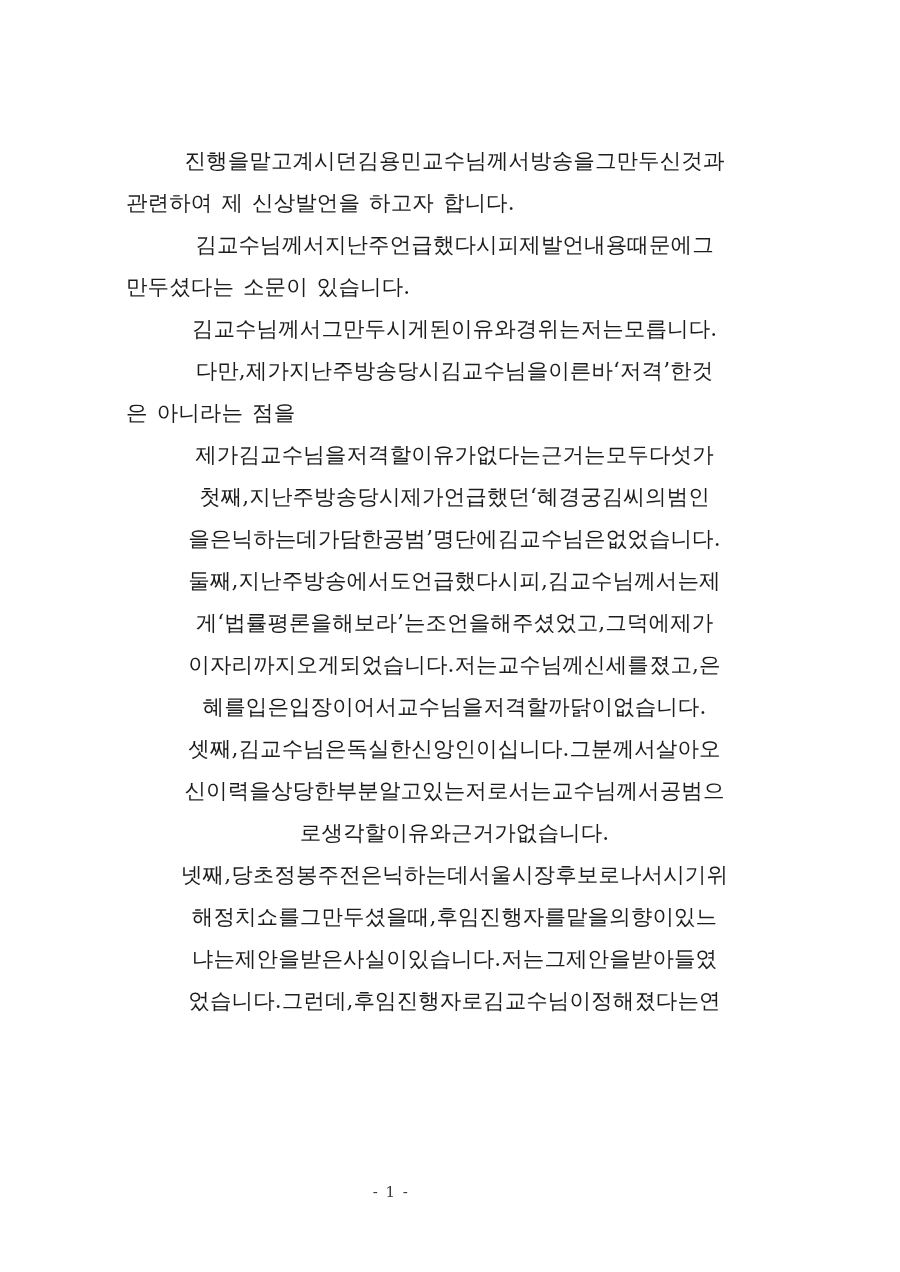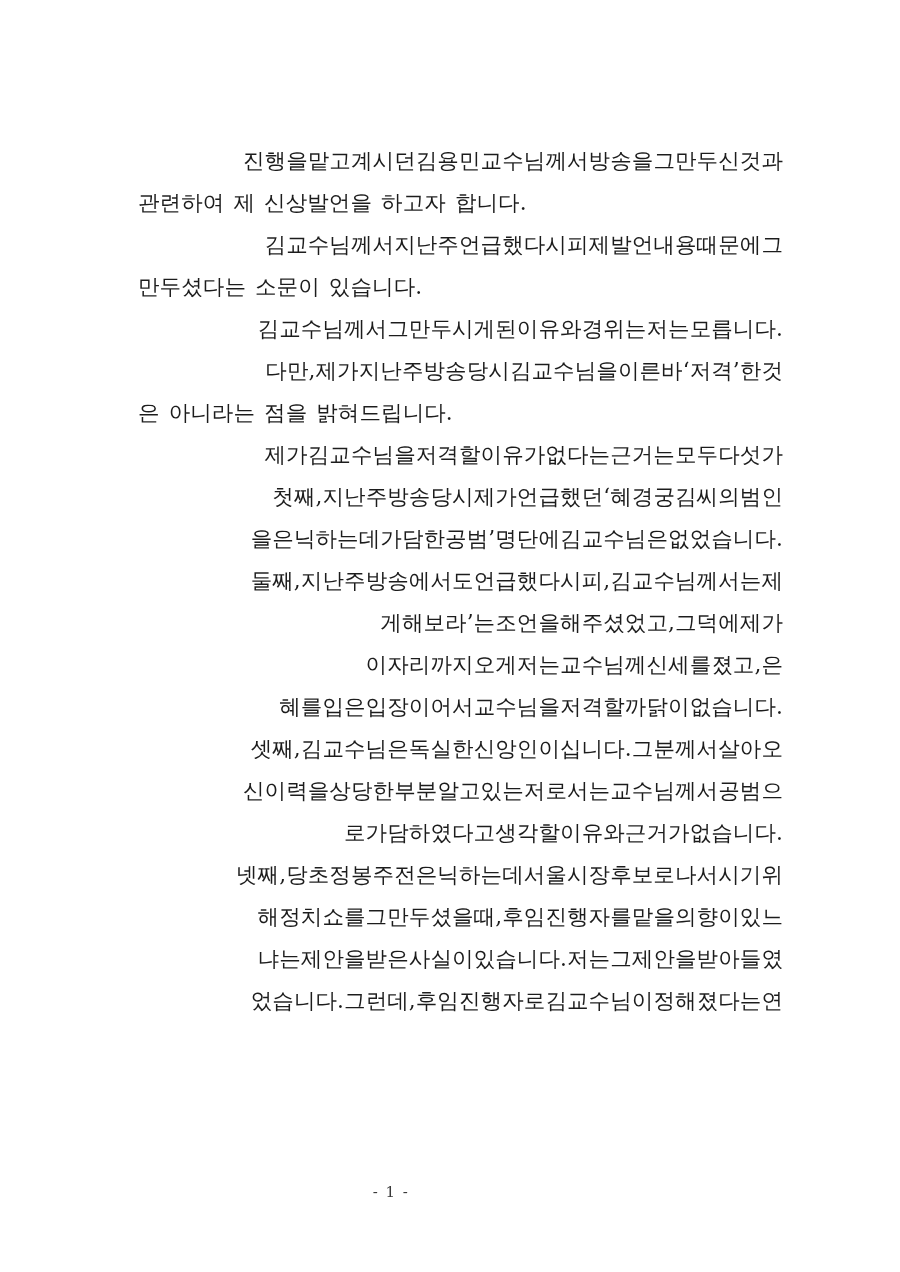--- a/index.html
+++ b/index.html
@@ -21,33 +21,32 @@
   .doc-body {
     position: absolute;
     left: 126px;
     top: 140px;
     width: 657px;
   }
 
   
   .doc-line {
     display: flex;
-    justify-content: flex-end;
+    justify-content: center;
     height: 42px;
     line-height: 42px;
     color: #1c1c1c;
     font-size: 21.5px;
     letter-spacing: 0.1px;
     white-space: nowrap;
   }
 
   
   .doc-line.ragged {
     justify-content: flex-start;
-    margin-left: 12px;
   }
 
   .doc-line > .seg {
     display: inline-block;
   }
 
   
   .doc-line.ragged > .seg + .seg {
     margin-left: 0.42em;
   }
@@ -129,21 +128,20 @@
         <span class="seg">김</span>
         <span class="seg">교수님을</span>
         <span class="seg">이른바</span>
         <span class="seg">‘저격’한</span>
         <span class="seg">것</span>
       </div>
       <div class="doc-line ragged">
         <span class="seg">은</span>
         <span class="seg">아니라는</span>
         <span class="seg">점을</span>
-        <span class="seg">밝혀드립니다.</span>
       </div>
       <div class="doc-line">
         <span class="seg">제가</span>
         <span class="seg">김</span>
         <span class="seg">교수님을</span>
         <span class="seg">저격할</span>
         <span class="seg">이유가</span>
         <span class="seg">없다는</span>
         <span class="seg">근거는</span>
         <span class="seg">모두</span>
@@ -177,33 +175,35 @@
         <span class="seg">지난</span>
         <span class="seg">주</span>
         <span class="seg">방송에서도</span>
         <span class="seg">언급했다시피,</span>
         <span class="seg">김</span>
         <span class="seg">교수님께서는</span>
         <span class="seg">제</span>
       </div>
       <div class="doc-line">
         <span class="seg">게</span>
+        <span class="seg">‘법률평론을</span>
         <span class="seg">해</span>
         <span class="seg">보라’는</span>
         <span class="seg">조언을</span>
         <span class="seg">해</span>
         <span class="seg">주셨었고,</span>
         <span class="seg">그</span>
         <span class="seg">덕에</span>
         <span class="seg">제가</span>
       </div>
       <div class="doc-line">
         <span class="seg">이</span>
         <span class="seg">자리까지</span>
         <span class="seg">오게</span>
+        <span class="seg">되었습니다.</span>
         <span class="seg">저는</span>
         <span class="seg">교수님께</span>
         <span class="seg">신세를</span>
         <span class="seg">졌고,</span>
         <span class="seg">은</span>
       </div>
       <div class="doc-line">
         <span class="seg">혜를</span>
         <span class="seg">입은</span>
         <span class="seg">입장이어서</span>
@@ -228,21 +228,20 @@
         <span class="seg">상당한</span>
         <span class="seg">부분</span>
         <span class="seg">알고</span>
         <span class="seg">있는</span>
         <span class="seg">저로서는</span>
         <span class="seg">교수님께서</span>
         <span class="seg">공범으</span>
       </div>
       <div class="doc-line">
         <span class="seg">로</span>
-        <span class="seg">가담하였다고</span>
         <span class="seg">생각할</span>
         <span class="seg">이유와</span>
         <span class="seg">근거가</span>
         <span class="seg">없습니다.</span>
       </div>
       <div class="doc-line">
         <span class="seg">넷째,</span>
         <span class="seg">당초</span>
         <span class="seg">정봉주</span>
         <span class="seg">전</span>

